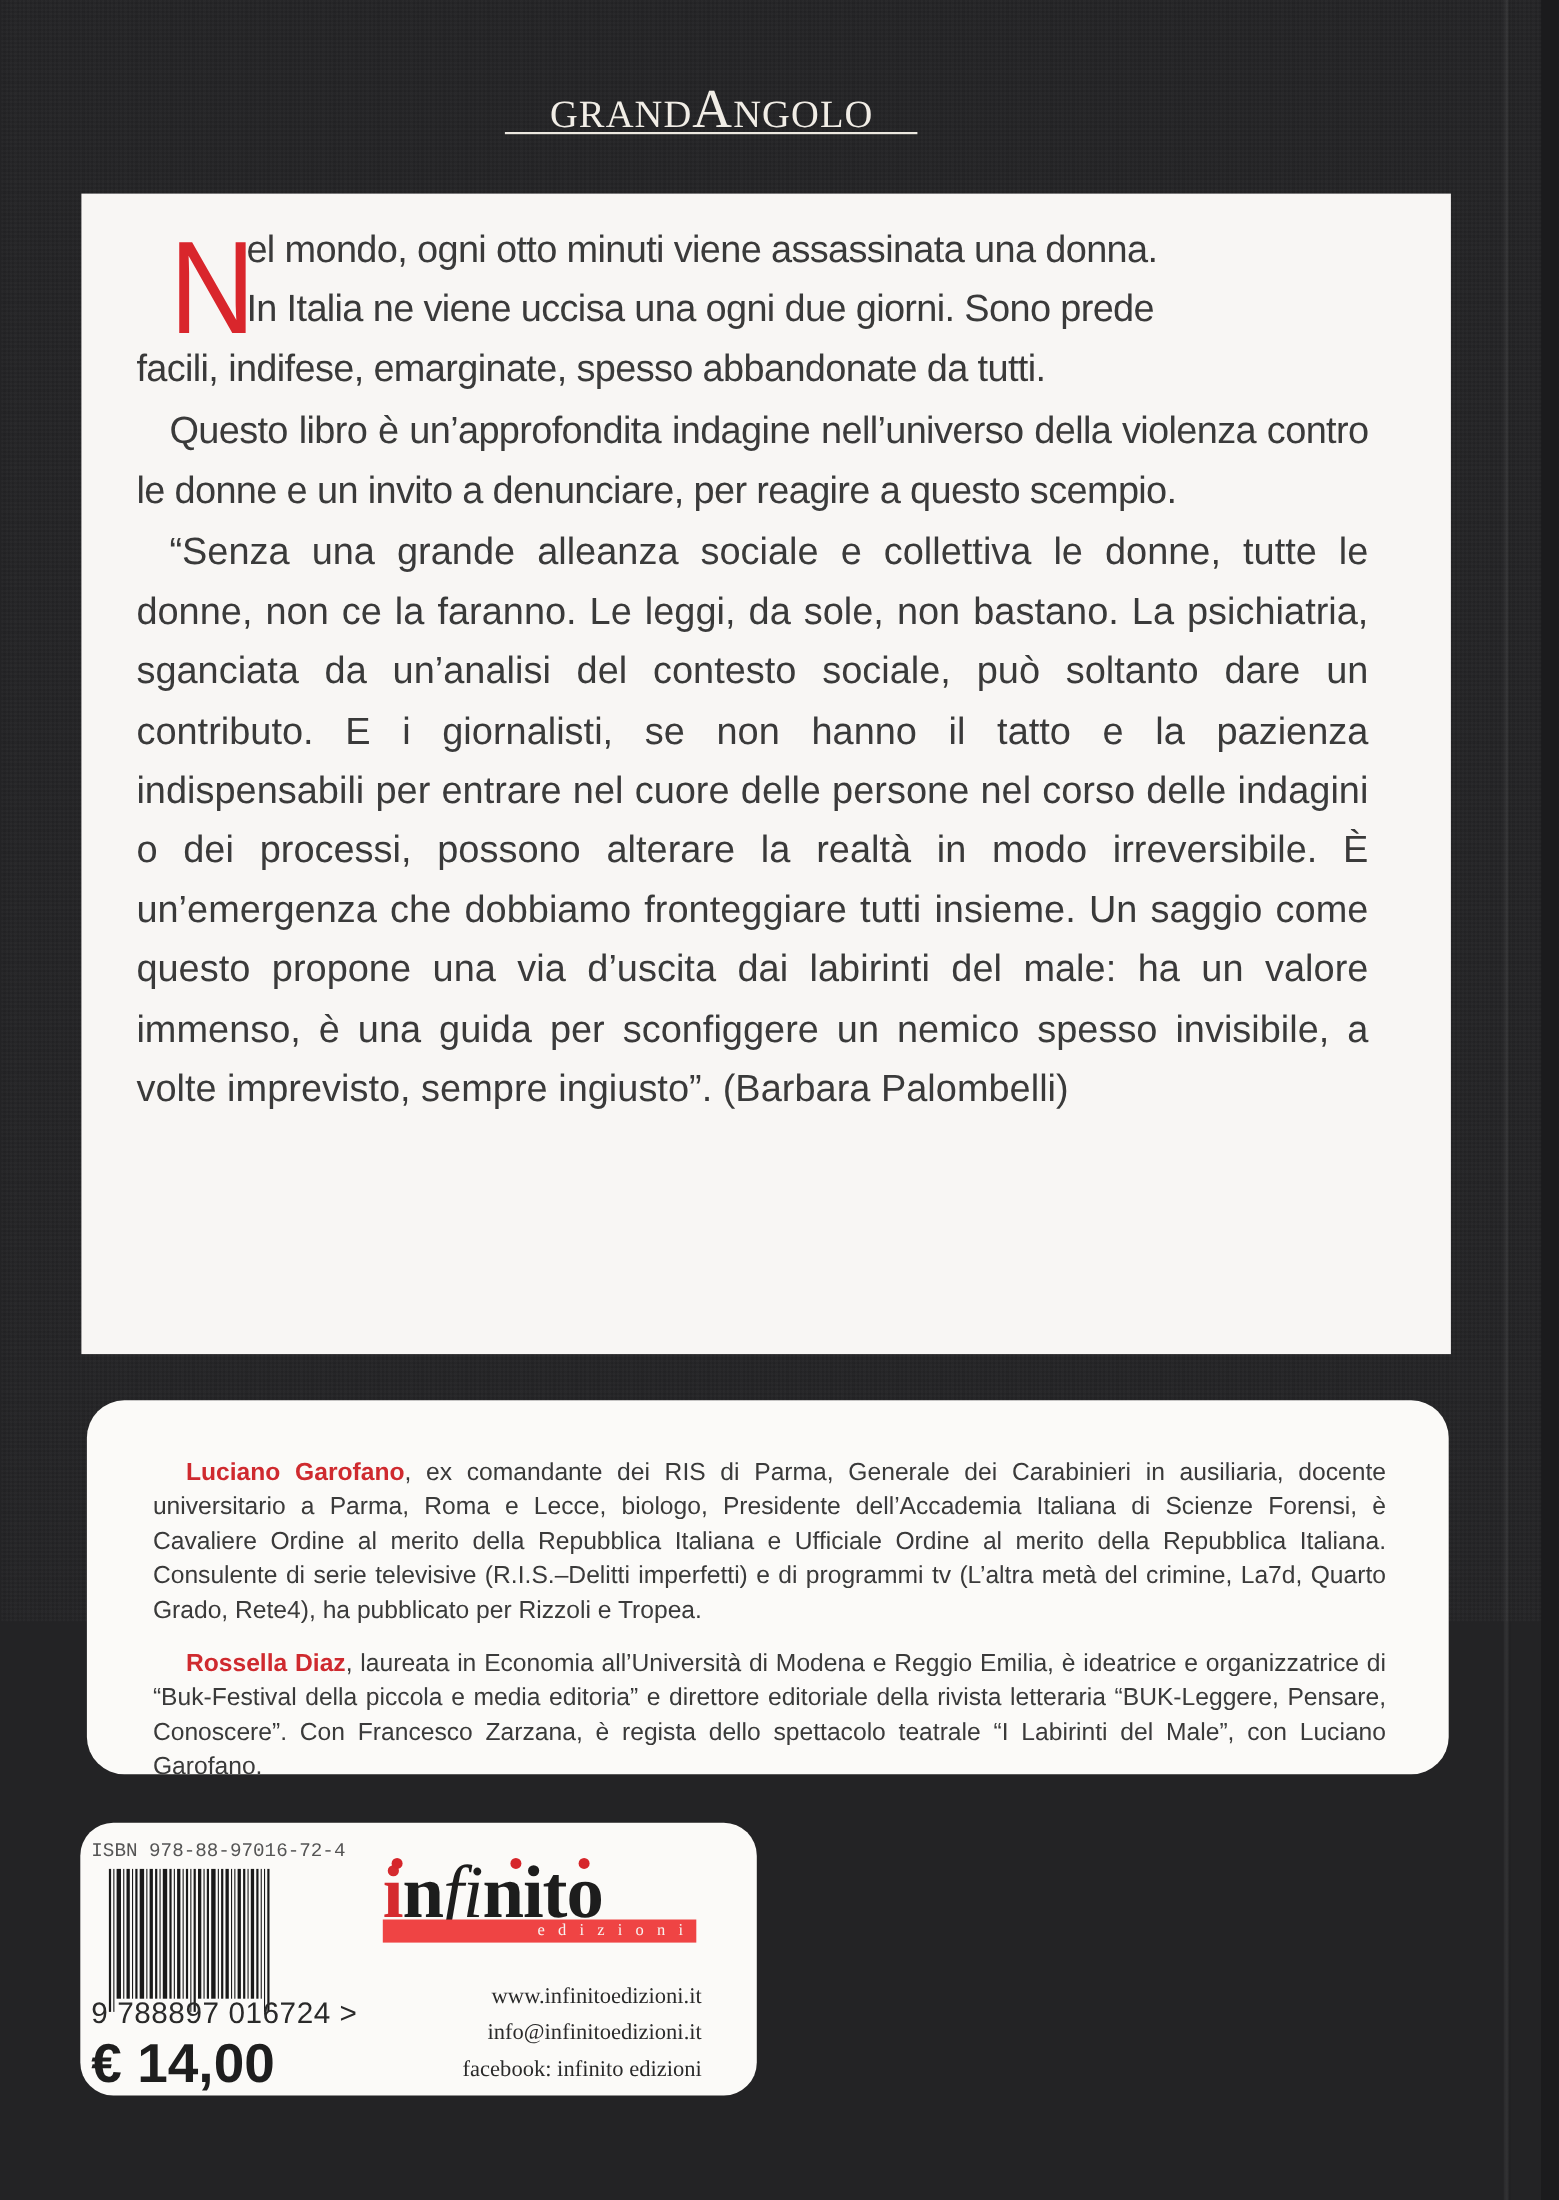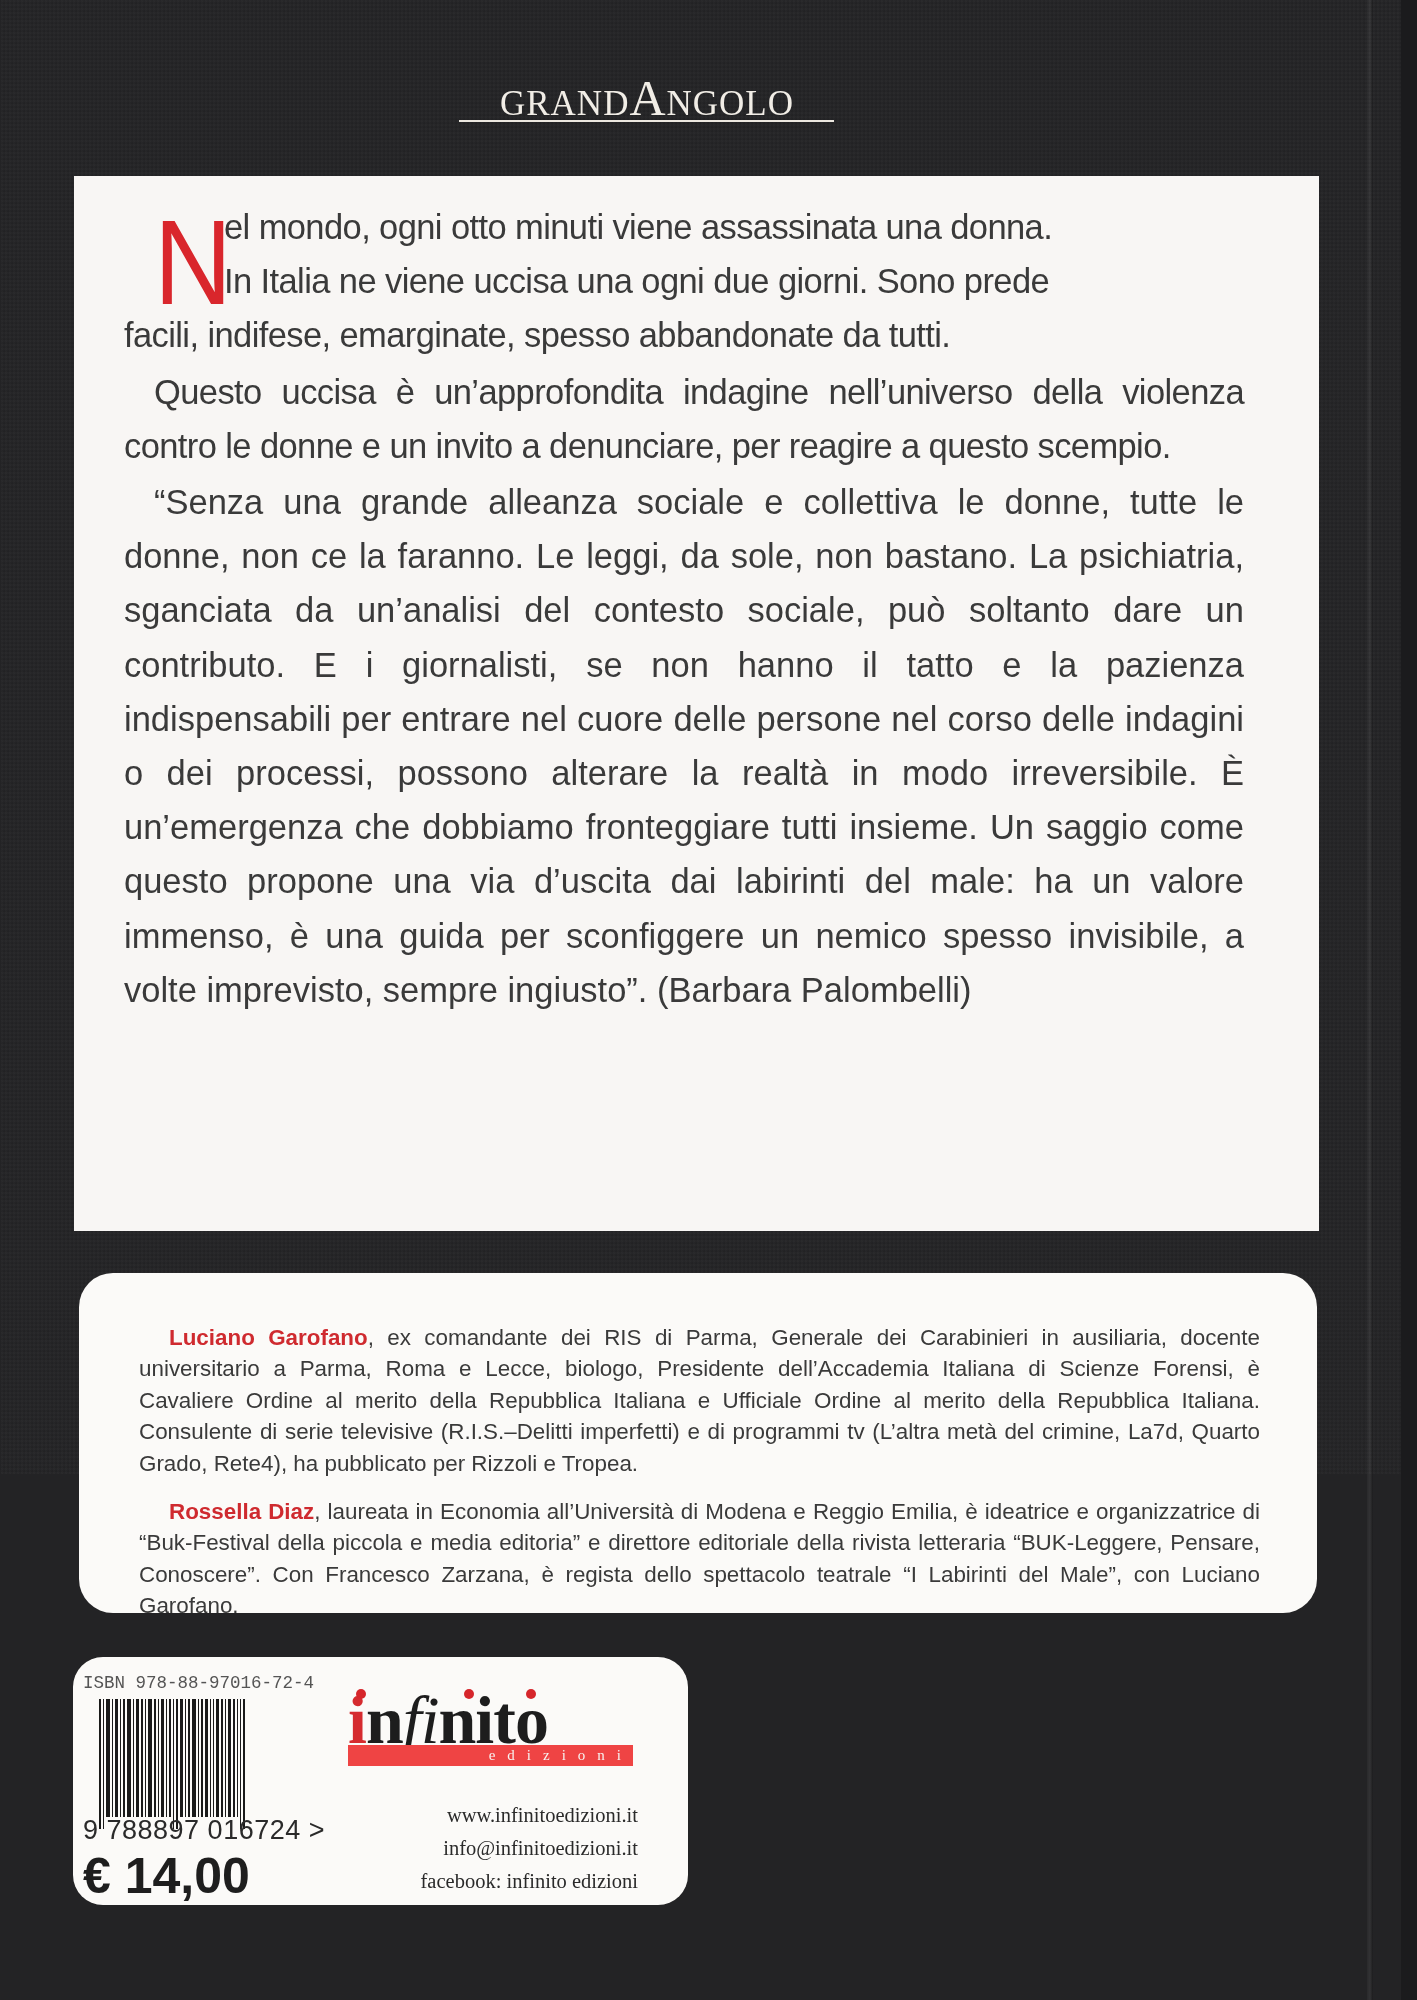--- a/index.html
+++ b/index.html
@@ -156,21 +156,21 @@
   <div class="series-rule"></div>
 
   <div class="blurb-panel">
     <div class="blurb-text">
       <div class="p-lead">
         <span class="dropcap">N</span>
         <span class="lead-line">el mondo, ogni otto minuti viene assassinata una donna.</span>
         <span class="lead-line">In Italia ne viene uccisa una ogni due giorni. Sono prede</span>
         <span style="display:block">facili, indifese, emarginate, spesso abbandonate da tutti.</span>
       </div>
-      <p class="indent justify" style="margin-top:2px">Questo uccisa è un’approfondita indagine nell’universo della violenza contro le donne e un invito a denunciare, per reagire a questo scempio.</p>
+      <p class="indent justify" style="margin-top:2px">Questo libro è un’approfondita indagine nell’universo della violenza contro le donne e un invito a denunciare, per reagire a questo scempio.</p>
       <p class="indent justify quote-par" style="margin-top:2px">“Senza una grande alleanza sociale e collettiva le donne, tutte le donne, non ce la faranno. Le leggi, da sole, non bastano. La psichiatria, sganciata da un’analisi del contesto sociale, può soltanto dare un contributo. E i giornalisti, se non hanno il tatto e la pazienza indispensabili per entrare nel cuore delle persone nel corso delle indagini o dei processi, possono alterare la realtà in modo irreversibile. È un’emergenza che dobbiamo fronteggiare tutti insieme. Un saggio come questo propone una via d’uscita dai labirinti del male: ha un valore immenso, è una guida per sconfiggere un nemico spesso invisibile, a volte imprevisto, sempre ingiusto”. (Barbara Palombelli)</p>
     </div>
   </div>
 
   <div class="bio-box">
     <div class="bio-text">
       <p><span class="author-name">Luciano Garofano</span><span>, ex comandante dei RIS di Parma, Generale dei Carabinieri in ausiliaria, docente universitario a Parma, Roma e Lecce, biologo, Presidente dell’Accademia Italiana di Scienze Forensi, è Cavaliere Ordine al merito della Repubblica Italiana e Ufficiale Ordine al merito della Repubblica Italiana. Consulente di serie televisive (R.I.S.–Delitti imperfetti) e di programmi tv (L’altra metà del crimine, La7d, Quarto Grado, Rete4), ha pubblicato per Rizzoli e Tropea.</span></p>
       <p><span class="author-name">Rossella Diaz</span><span>, laureata in Economia all’Università di Modena e Reggio Emilia, è ideatrice e organizzatrice di “Buk-Festival della piccola e media editoria” e direttore editoriale della rivista letteraria “BUK-Leggere, Pensare, Conoscere”. Con Francesco Zarzana, è regista dello spettacolo teatrale “I Labirinti del Male”, con Luciano Garofano.</span></p>
     </div>
   </div>

